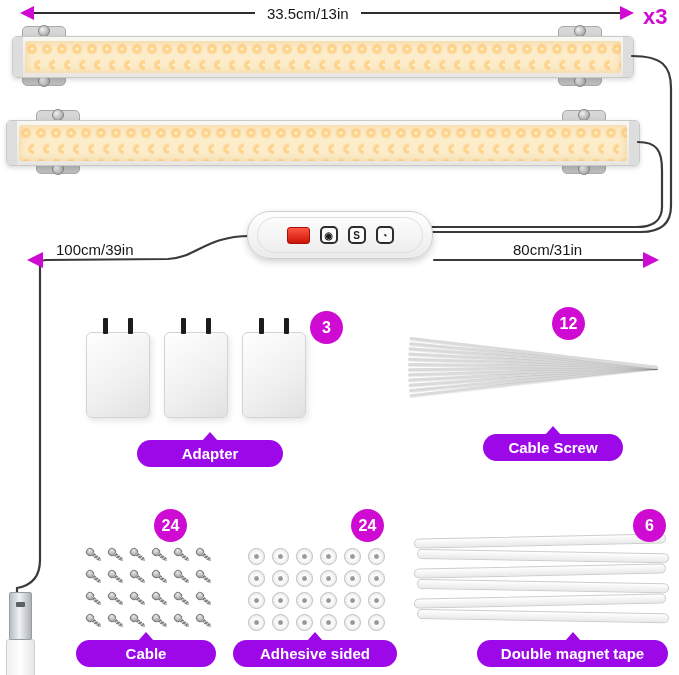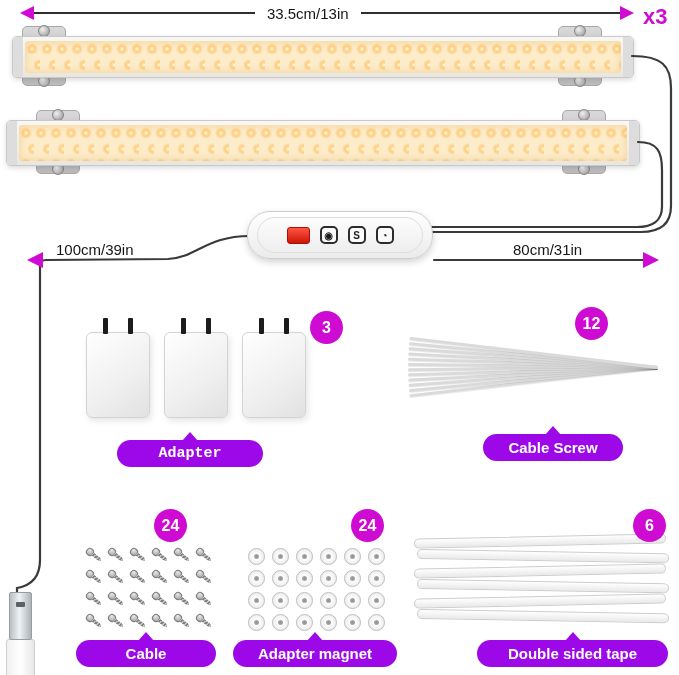--- a/index.html
+++ b/index.html
@@ -168,37 +168,37 @@
       <button class="ctl-btn">◔</button>
     </div>
   </div>
 
   <div class="abs" style="left:86px;top:332px;display:flex;gap:14px;">
     <div class="adapter"></div>
   <div class="adapter"></div>
       <div class="adapter"></div>
     </div>
   <div class="badge" style="left:310px;top:311px;">3</div>
-  <div class="pill" style="left:117px;top:440px;width:146px;font-family:Liberation Mono, monospace;">Adapter</div>
+  <div class="pill" style="left:137px;top:440px;width:146px;">Adapter</div>
 
   <div class="abs" style="left:398px;top:336px;width:262px;height:72px;">
     <div class="tie"></div>
   <div class="tie"></div>
       <div class="tie"></div>
       <div class="tie"></div>
       <div class="tie"></div>
       <div class="tie"></div>
       <div class="tie"></div>
       <div class="tie"></div>
       <div class="tie"></div>
       <div class="tie"></div>
       <div class="tie"></div>
       <div class="tie"></div>
     </div>
-  <div class="badge" style="left:575px;top:307px;">12</div>
+  <div class="badge" style="left:552px;top:307px;">12</div>
   <div class="pill" style="left:483px;top:434px;width:140px;">Cable Screw</div>
 
   <div class="abs screw-grid" style="left:84px;top:546px;">
     <div class="screw">
       <span class="screw-in">
         <span class="screw-head"></span>
         <span class="screw-shaft"></span>
       </span>
     </div>
   <div class="screw">
@@ -363,31 +363,31 @@
       <div class="magnet"></div>
       <div class="magnet"></div>
       <div class="magnet"></div>
       <div class="magnet"></div>
       <div class="magnet"></div>
       <div class="magnet"></div>
       <div class="magnet"></div>
       <div class="magnet"></div>
     </div>
   <div class="badge" style="left:351px;top:509px;">24</div>
-  <div class="pill" style="left:233px;top:640px;width:164px;">Adapter magnet</div>
+  <div class="pill" style="left:233px;top:640px;width:164px;">Adhesive sided</div>
 
   <div class="abs" style="left:414px;top:536px;width:252px;">
     <div class="tape"></div>
   <div class="tape"></div>
       <div class="tape"></div>
       <div class="tape"></div>
       <div class="tape"></div>
       <div class="tape"></div>
     </div>
   <div class="badge" style="left:633px;top:509px;">6</div>
-  <div class="pill" style="left:477px;top:640px;width:191px;">Double sided tape</div>
+  <div class="pill" style="left:477px;top:640px;width:191px;">Double magnet tape</div>
 
   <div class="usb">
     <div class="usb-metal"></div>
     <div class="usb-body"></div>
   </div>
 
 </div>
 
 </body></html>

